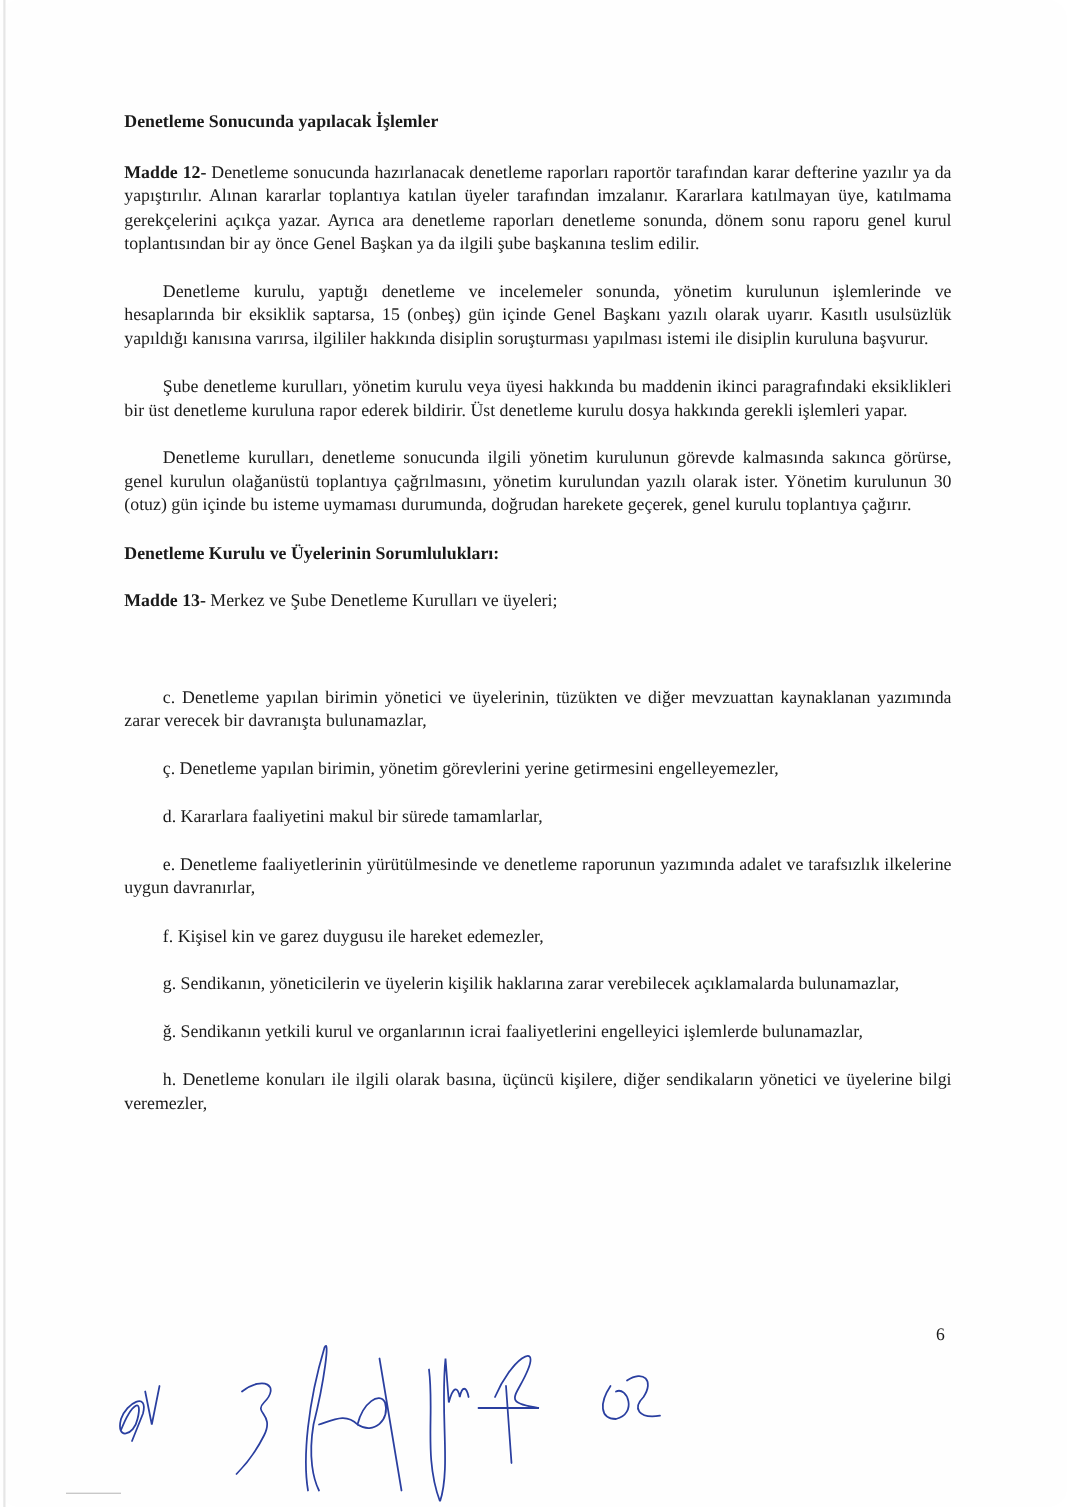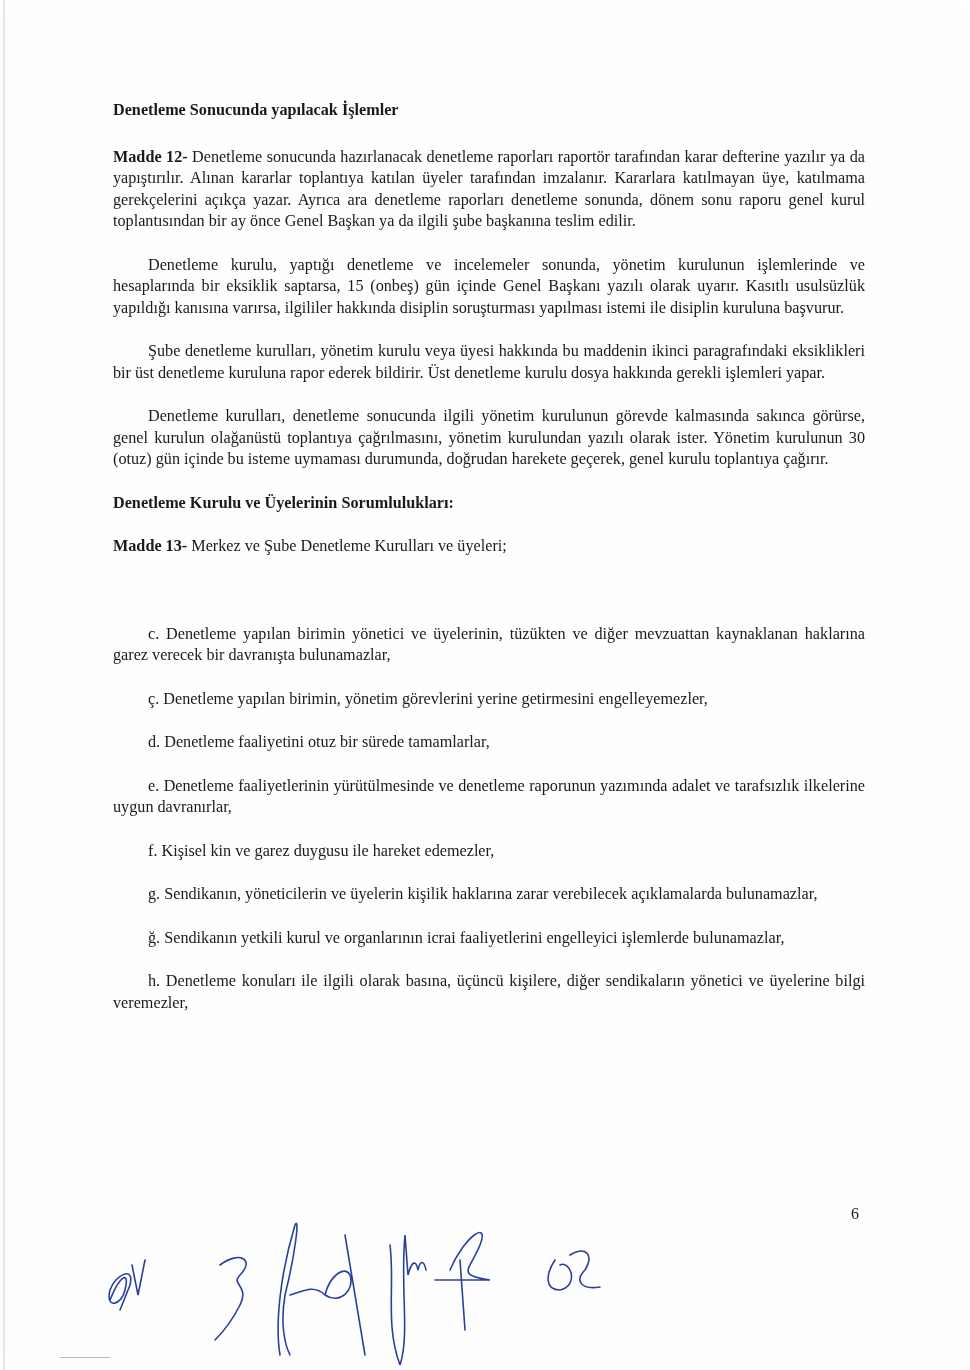--- a/index.html
+++ b/index.html
@@ -35,25 +35,25 @@
     <p class="indent">Şube denetleme kurulları, yönetim kurulu veya üyesi hakkında bu maddenin ikinci paragrafındaki eksiklikleri bir üst denetleme kuruluna rapor ederek bildirir. Üst denetleme kurulu dosya hakkında gerekli işlemleri yapar.</p>
     <div class="gap-m"></div>
     <p class="indent">Denetleme kurulları, denetleme sonucunda ilgili yönetim kurulunun görevde kalmasında sakınca görürse, genel kurulun olağanüstü toplantıya çağrılmasını, yönetim kurulundan yazılı olarak ister. Yönetim kurulunun 30 (otuz) gün içinde bu isteme uymaması durumunda, doğrudan harekete geçerek, genel kurulu toplantıya çağırır.</p>
     <div class="gap-m"></div>
     <h3 class="heading">Denetleme Kurulu ve Üyelerinin Sorumlulukları:</h3>
     <div class="gap-m"></div>
     <p><span class="madde-label">Madde 13-</span><span> Merkez ve Şube Denetleme Kurulları ve üyeleri;</span></p>
     <div class="gap-m"></div>
     <div class="gap-m"></div>
     <div class="gap-m"></div>
-    <p class="indent">c. Denetleme yapılan birimin yönetici ve üyelerinin, tüzükten ve diğer mevzuattan kaynaklanan haklarına garez verecek bir davranışta bulunamazlar,</p>
+    <p class="indent">c. Denetleme yapılan birimin yönetici ve üyelerinin, tüzükten ve diğer mevzuattan kaynaklanan yazımında zarar verecek bir davranışta bulunamazlar,</p>
     <div class="gap-m"></div>
     <p class="indent">ç. Denetleme yapılan birimin, yönetim görevlerini yerine getirmesini engelleyemezler,</p>
     <div class="gap-m"></div>
-    <p class="indent">d. Denetleme faaliyetini otuz bir sürede tamamlarlar,</p>
+    <p class="indent">d. Kararlara faaliyetini makul bir sürede tamamlarlar,</p>
     <div class="gap-m"></div>
     <p class="indent">e. Denetleme faaliyetlerinin yürütülmesinde ve denetleme raporunun yazımında adalet ve tarafsızlık ilkelerine uygun davranırlar,</p>
     <div class="gap-m"></div>
     <p class="indent">f. Kişisel kin ve garez duygusu ile hareket edemezler,</p>
     <div class="gap-m"></div>
     <p class="indent">g. Sendikanın, yöneticilerin ve üyelerin kişilik haklarına zarar verebilecek açıklamalarda bulunamazlar,</p>
     <div class="gap-m"></div>
     <p class="indent">ğ. Sendikanın yetkili kurul ve organlarının icrai faaliyetlerini engelleyici işlemlerde bulunamazlar,</p>
     <div class="gap-m"></div>
     <p class="indent">h. Denetleme konuları ile ilgili olarak basına, üçüncü kişilere, diğer sendikaların yönetici ve üyelerine bilgi veremezler,</p>

